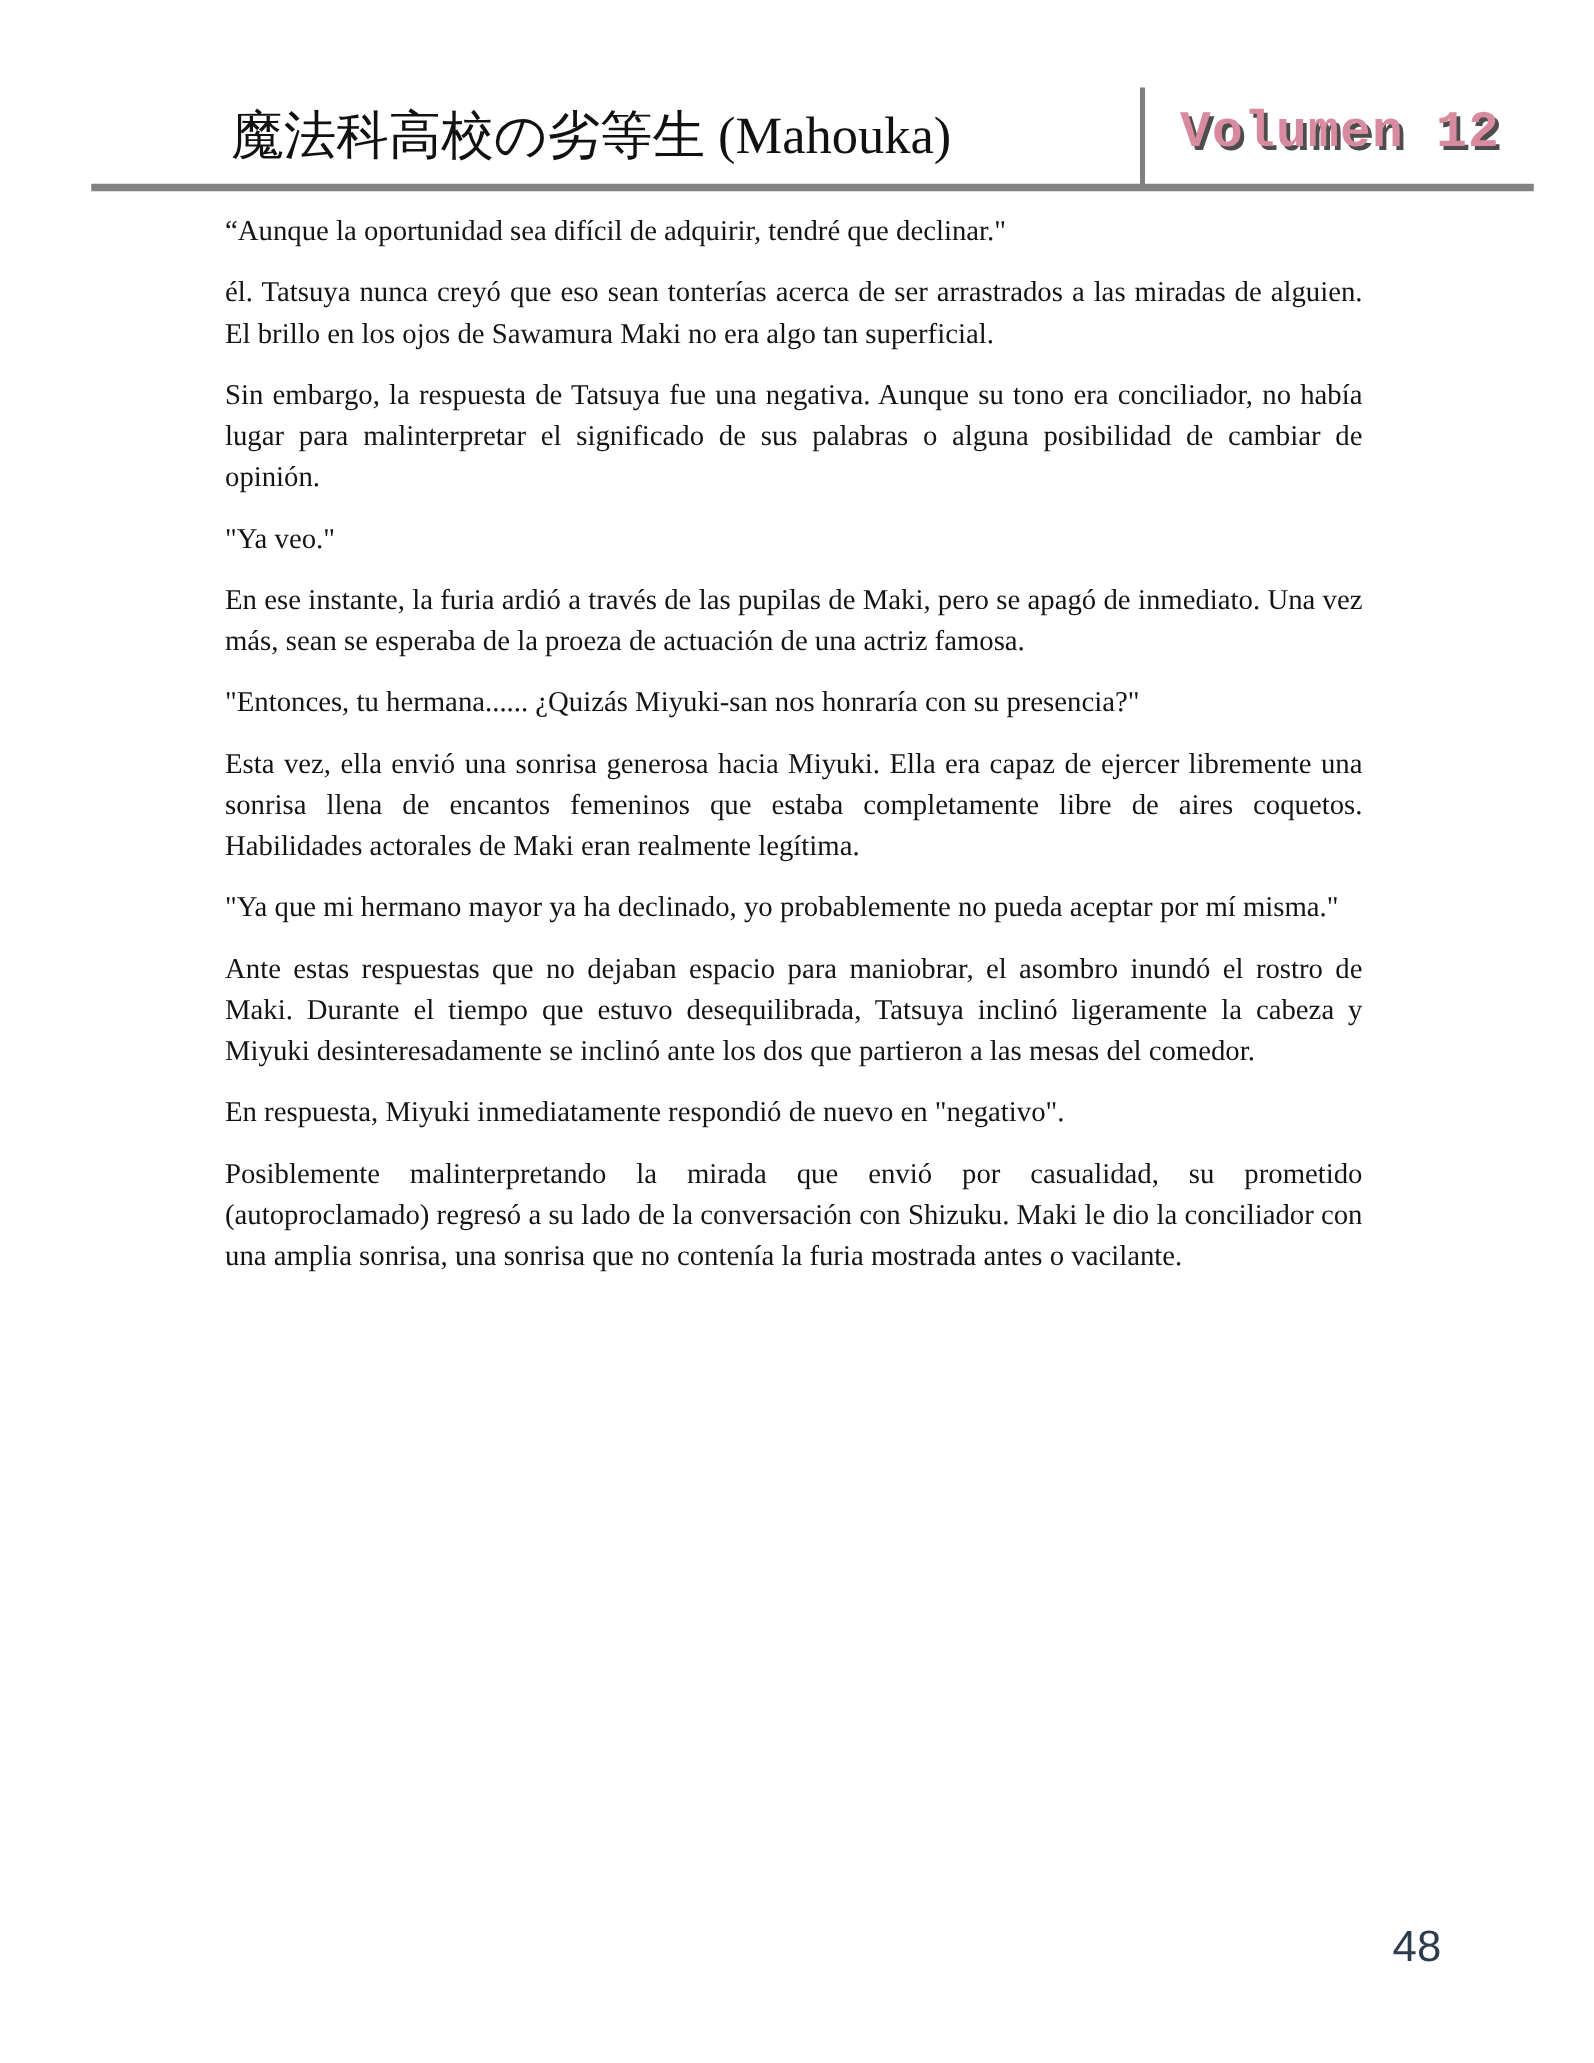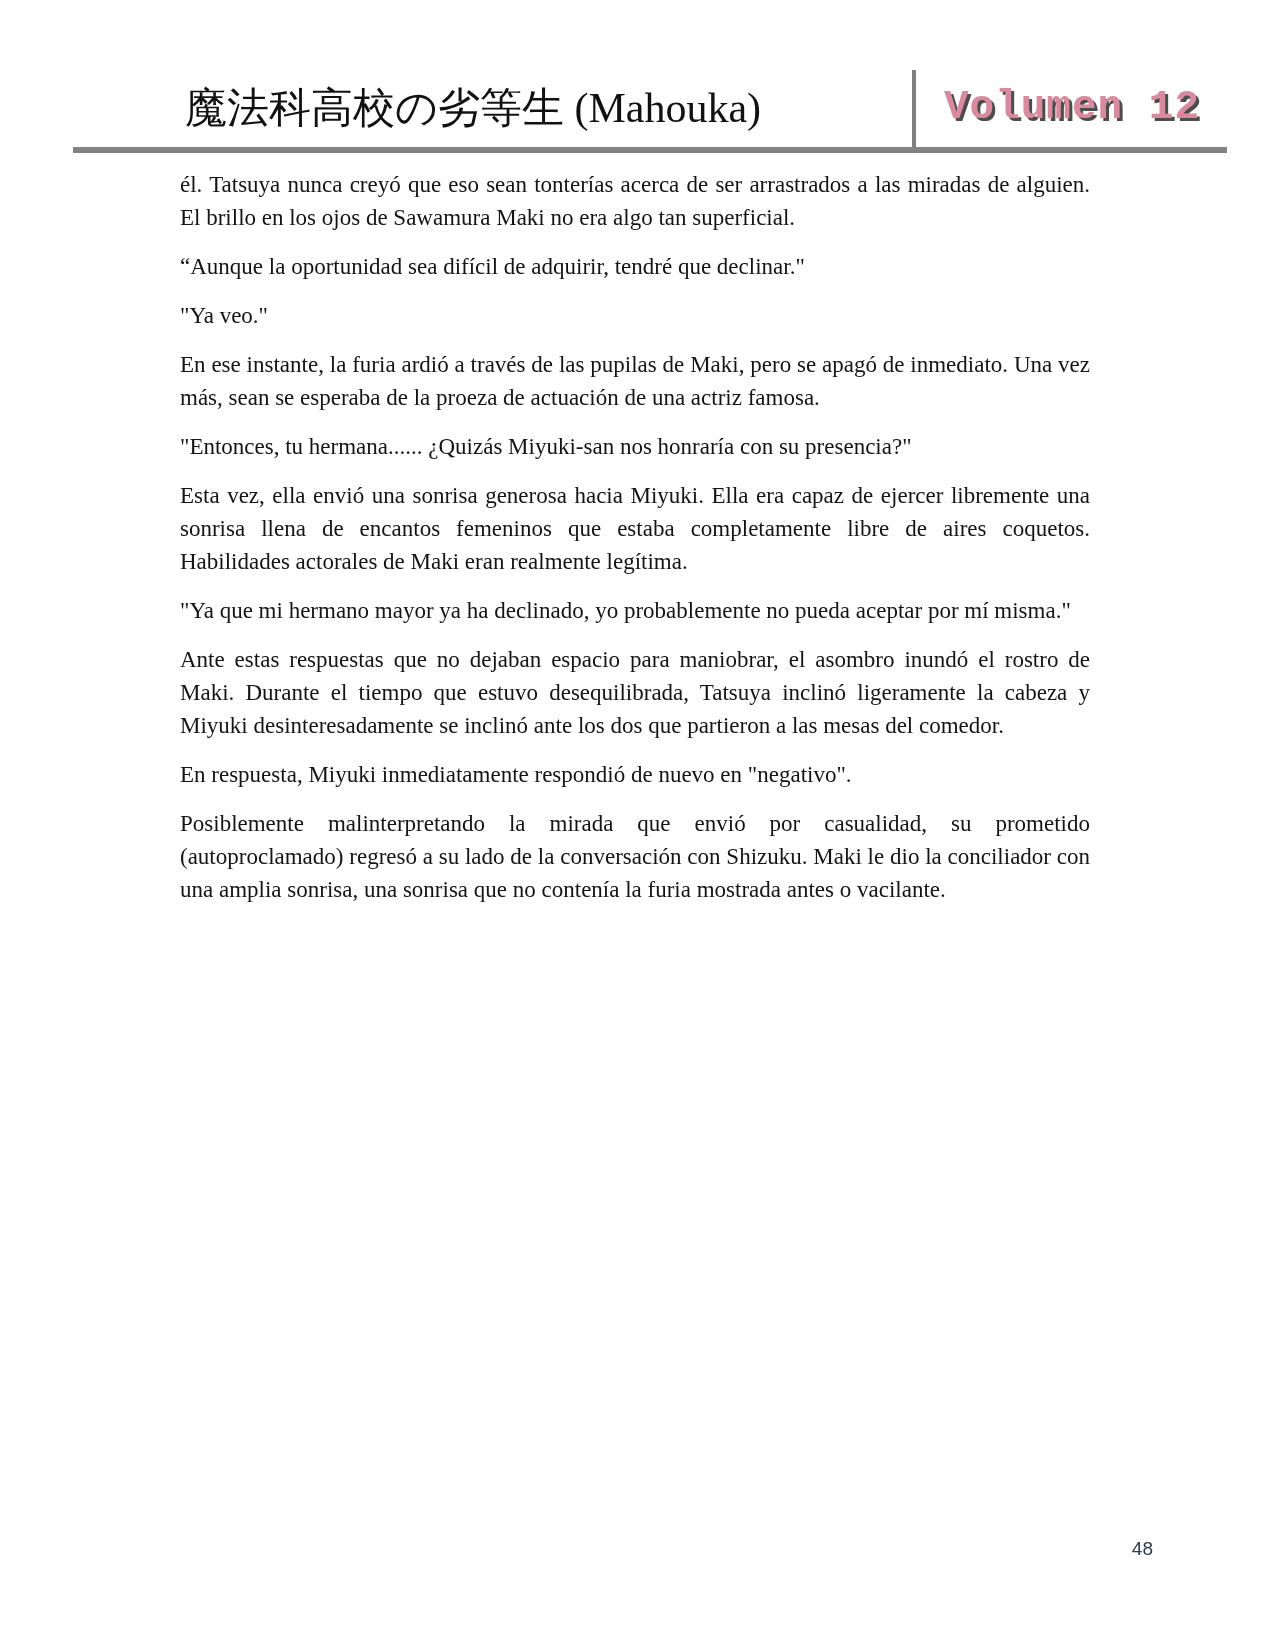--- a/index.html
+++ b/index.html
@@ -75,41 +75,42 @@
     text-align: justify;
     margin-bottom: 16px;
     color: #141414;
   }
   
   .page-number {
     position: absolute;
     top: 1538px;
     right: 122px;
     font-family: "Liberation Sans", sans-serif;
-    font-size: 19px;
+    font-size: 35px;
     color: #2e3a4e;
   }
 </style>
 </head>
 <body>
 
 <div class="page">
 
   <header>
     <div class="header-row">
       <h1 class="doc-title">魔法科高校の劣等生 (Mahouka)</h1>
       <div class="vbar"></div>
       <div class="volume-label">Volumen 12</div>
     </div>
     <div class="hrule"></div>
   </header>
 
   <main class="body-text">
+    <p>“Aunque la oportunidad sea difícil de adquirir, tendré que declinar."</p>
     <p>él. Tatsuya nunca creyó que eso sean tonterías acerca de ser arrastrados a las miradas de alguien. El brillo en los ojos de Sawamura Maki no era algo tan superficial.</p>
-    <p>“Aunque la oportunidad sea difícil de adquirir, tendré que declinar."</p>
+    <p>Sin embargo, la respuesta de Tatsuya fue una negativa. Aunque su tono era conciliador, no había lugar para malinterpretar el significado de sus palabras o alguna posibilidad de cambiar de opinión.</p>
     <p>"Ya veo."</p>
     <p>En ese instante, la furia ardió a través de las pupilas de Maki, pero se apagó de inmediato. Una vez más, sean se esperaba de la proeza de actuación de una actriz famosa.</p>
     <p>"Entonces, tu hermana...... ¿Quizás Miyuki-san nos honraría con su presencia?"</p>
     <p>Esta vez, ella envió una sonrisa generosa hacia Miyuki. Ella era capaz de ejercer libremente una sonrisa llena de encantos femeninos que estaba completamente libre de aires coquetos. Habilidades actorales de Maki eran realmente legítima.</p>
     <p>"Ya que mi hermano mayor ya ha declinado, yo probablemente no pueda aceptar por mí misma."</p>
     <p>Ante estas respuestas que no dejaban espacio para maniobrar, el asombro inundó el rostro de Maki. Durante el tiempo que estuvo desequilibrada, Tatsuya inclinó ligeramente la cabeza y Miyuki desinteresadamente se inclinó ante los dos que partieron a las mesas del comedor.</p>
     <p>En respuesta, Miyuki inmediatamente respondió de nuevo en "negativo".</p>
     <p>Posiblemente malinterpretando la mirada que envió por casualidad, su prometido (autoproclamado) regresó a su lado de la conversación con Shizuku. Maki le dio la conciliador con una amplia sonrisa, una sonrisa que no contenía la furia mostrada antes o vacilante.</p>
   </main>
 

